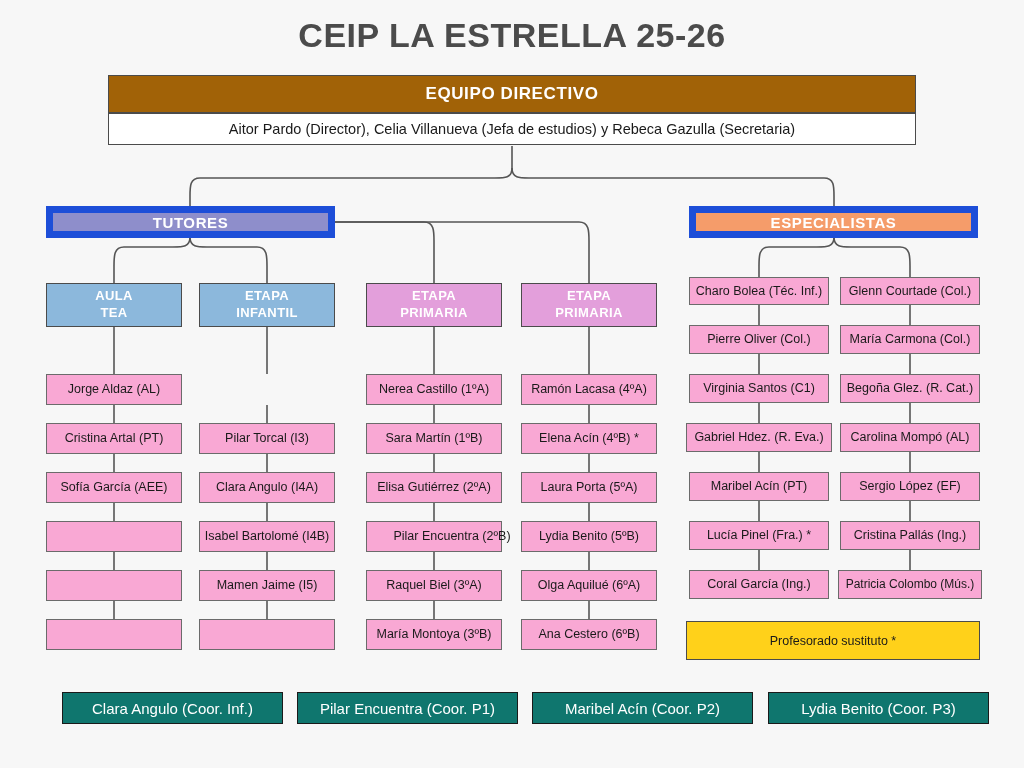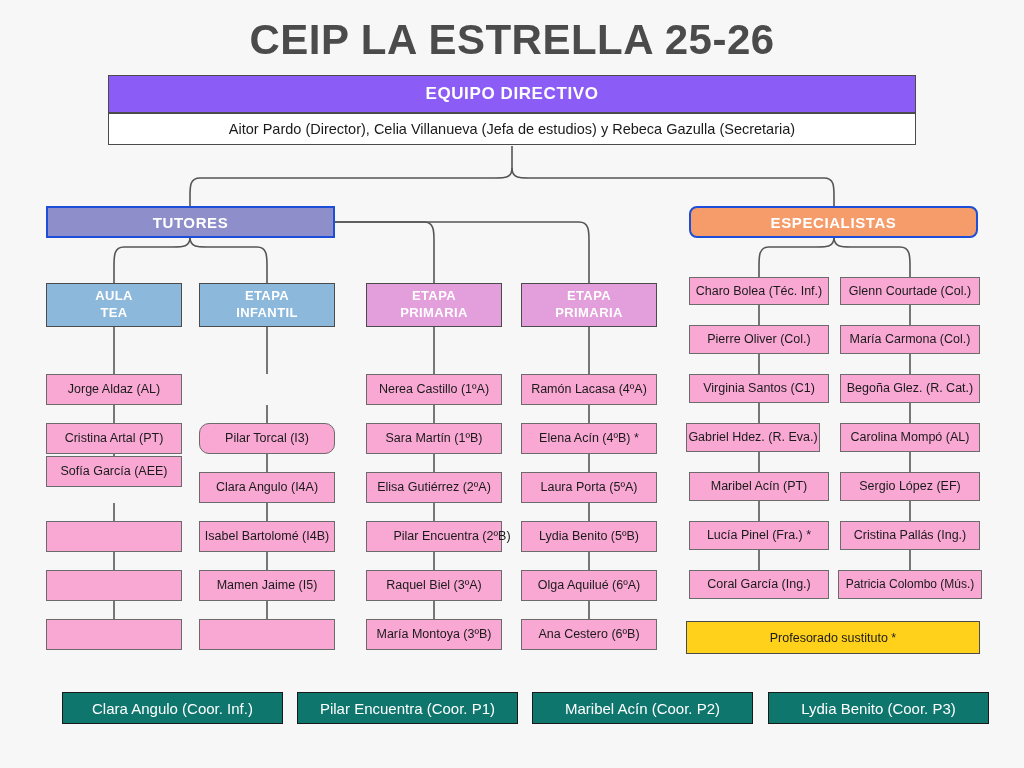--- a/index.html
+++ b/index.html
@@ -42,36 +42,36 @@
     line-height: 1.15;
     white-space: nowrap;
     z-index: 2;
   }
   .page-title {
     position: absolute;
     left: 0;
     top: 16px;
     width: 1024px;
     text-align: center;
-    font-size: 42px;
+    font-size: 34px;
     font-weight: bold;
     color: #4b4b4b;
     letter-spacing: 0.5px;
     z-index: 3;
   }
   
   .head-band {
     position: absolute;
     left: 108px;
     top: 75px;
     width: 808px;
     height: 38px;
     box-sizing: border-box;
     border: 1px solid #4b4b4b;
-    background: #8b5cf6;
+    background: #a16207;
     color: #ffffff;
     font-size: 17px;
     font-weight: bold;
     letter-spacing: 0.6px;
     display: flex;
     align-items: center;
     justify-content: center;
     z-index: 2;
   }
   .head-body {
@@ -87,21 +87,21 @@
     font-size: 14.5px;
     display: flex;
     align-items: center;
     justify-content: center;
     z-index: 2;
   }
   
   .grp-header {
     position: absolute;
     box-sizing: border-box;
-    border: 2px solid #1d4ed8;
+    border: 7px solid #1d4ed8;
     color: #ffffff;
     font-size: 15px;
     font-weight: bold;
     letter-spacing: 0.6px;
     display: flex;
     align-items: center;
     justify-content: center;
     z-index: 2;
   }
   .grp-tutores  { background: #8e8ecb; }
@@ -219,47 +219,47 @@
       <path d="M910,452 L910,472"></path>
       <path d="M910,501 L910,521"></path>
       <path d="M910,550 L910,570"></path>
     </g>
   </svg>
 
   <div class="head-band">EQUIPO DIRECTIVO</div>
   <div class="head-body">Aitor Pardo (Director), Celia Villanueva (Jefa de estudios) y Rebeca Gazulla (Secretaria)</div>
 
   <div class="grp-header grp-tutores" style="left:46px; top:206px; width:289px; height:32px;">TUTORES</div>
-  <div class="grp-header grp-espec" style="left:689px; top:206px; width:289px; height:32px;border-radius:8px;">ESPECIALISTAS</div>
+  <div class="grp-header grp-espec" style="left:689px; top:206px; width:289px; height:32px;">ESPECIALISTAS</div>
 
   <div class="col-header col-blue" style="left:46px; top:283px; width:136px; height:44px;">
     <span>AULA</span>
     <span>TEA</span>
   </div>
   <div class="col-header col-blue" style="left:199px; top:283px; width:136px; height:44px;">
     <span>ETAPA</span>
     <span>INFANTIL</span>
   </div>
   <div class="col-header col-pink" style="left:366px; top:283px; width:136px; height:44px;">
     <span>ETAPA</span>
     <span>PRIMARIA</span>
   </div>
   <div class="col-header col-pink" style="left:521px; top:283px; width:136px; height:44px;">
     <span>ETAPA</span>
     <span>PRIMARIA</span>
   </div>
 
   <div class="node" style="left:46px; top:374px; width:136px; height:31px;">Jorge Aldaz (AL)</div>
   <div class="node" style="left:46px; top:423px; width:136px; height:31px;">Cristina Artal (PT)</div>
-  <div class="node" style="left:46px; top:456px; width:136px; height:31px;">Sofía García (AEE)</div>
+  <div class="node" style="left:46px; top:472px; width:136px; height:31px;">Sofía García (AEE)</div>
   <div class="node empty-node" style="left:46px; top:521px; width:136px; height:31px;"></div>
   <div class="node empty-node" style="left:46px; top:570px; width:136px; height:31px;"></div>
   <div class="node empty-node" style="left:46px; top:619px; width:136px; height:31px;"></div>
 
-  <div class="node" style="left:199px; top:423px; width:136px; height:31px;border-radius:10px;">Pilar Torcal (I3)</div>
+  <div class="node" style="left:199px; top:423px; width:136px; height:31px;">Pilar Torcal (I3)</div>
   <div class="node" style="left:199px; top:472px; width:136px; height:31px;">Clara Angulo (I4A)</div>
   <div class="node" style="left:199px; top:521px; width:136px; height:31px;">Isabel Bartolomé (I4B)</div>
   <div class="node" style="left:199px; top:570px; width:136px; height:31px;">Mamen Jaime (I5)</div>
   <div class="node empty-node" style="left:199px; top:619px; width:136px; height:31px;"></div>
 
   <div class="node" style="left:366px; top:374px; width:136px; height:31px;">Nerea Castillo (1ºA)</div>
   <div class="node" style="left:366px; top:423px; width:136px; height:31px;">Sara Martín (1ºB)</div>
   <div class="node" style="left:366px; top:472px; width:136px; height:31px;">Elisa Gutiérrez (2ºA)</div>
   <div class="node" style="left:366px; top:521px; width:136px; height:31px;padding-left:36px;">Pilar Encuentra (2ºB)</div>
   <div class="node" style="left:366px; top:570px; width:136px; height:31px;">Raquel Biel (3ºA)</div>
@@ -268,33 +268,33 @@
   <div class="node" style="left:521px; top:374px; width:136px; height:31px;">Ramón Lacasa (4ºA)</div>
   <div class="node" style="left:521px; top:423px; width:136px; height:31px;">Elena Acín (4ºB) *</div>
   <div class="node" style="left:521px; top:472px; width:136px; height:31px;">Laura Porta (5ºA)</div>
   <div class="node" style="left:521px; top:521px; width:136px; height:31px;">Lydia Benito (5ºB)</div>
   <div class="node" style="left:521px; top:570px; width:136px; height:31px;">Olga Aquilué (6ºA)</div>
   <div class="node" style="left:521px; top:619px; width:136px; height:31px;">Ana Cestero (6ºB)</div>
 
   <div class="node" style="left:689px; top:277px; width:140px; height:28px;">Charo Bolea (Téc. Inf.)</div>
   <div class="node" style="left:689px; top:325px; width:140px; height:29px;">Pierre Oliver (Col.)</div>
   <div class="node" style="left:689px; top:374px; width:140px; height:29px;">Virginia Santos (C1)</div>
-  <div class="node" style="left:686px; top:423px; width:134px; height:29px;">Gabriel Hdez. (R. Eva.)</div>
+  <div class="node" style="left:686px; top:423px; width:146px; height:29px;">Gabriel Hdez. (R. Eva.)</div>
   <div class="node" style="left:689px; top:472px; width:140px; height:29px;">Maribel Acín (PT)</div>
   <div class="node" style="left:689px; top:521px; width:140px; height:29px;">Lucía Pinel (Fra.) *</div>
   <div class="node" style="left:689px; top:570px; width:140px; height:29px;">Coral García (Ing.)</div>
 
   <div class="node" style="left:840px; top:277px; width:140px; height:28px;">Glenn Courtade (Col.)</div>
   <div class="node" style="left:840px; top:325px; width:140px; height:29px;">María Carmona (Col.)</div>
   <div class="node" style="left:840px; top:374px; width:140px; height:29px;">Begoña Glez. (R. Cat.)</div>
   <div class="node" style="left:840px; top:423px; width:140px; height:29px;">Carolina Mompó (AL)</div>
   <div class="node" style="left:840px; top:472px; width:140px; height:29px;">Sergio López (EF)</div>
   <div class="node" style="left:840px; top:521px; width:140px; height:29px;">Cristina Pallás (Ing.)</div>
   <div class="node" style="left:838px; top:570px; width:144px; height:29px; font-size:12px;">Patricia Colombo (Mús.)</div>
 
-  <div class="legend-yellow" style="left:686px; top:621px; width:294px; height:33px;">Profesorado sustituto *</div>
+  <div class="legend-yellow" style="left:686px; top:621px; width:294px; height:39px;">Profesorado sustituto *</div>
 
   <div class="coord" style="left:46px;  top:692px; width:221px; height:32px;">Clara Angulo (Coor. Inf.)</div>
   <div class="coord" style="left:281px; top:692px; width:221px; height:32px;">Pilar Encuentra (Coor. P1)</div>
   <div class="coord" style="left:516px; top:692px; width:221px; height:32px;">Maribel Acín (Coor. P2)</div>
   <div class="coord" style="left:752px; top:692px; width:221px; height:32px;">Lydia Benito (Coor. P3)</div>
 
 </div>
 
 </body></html>

